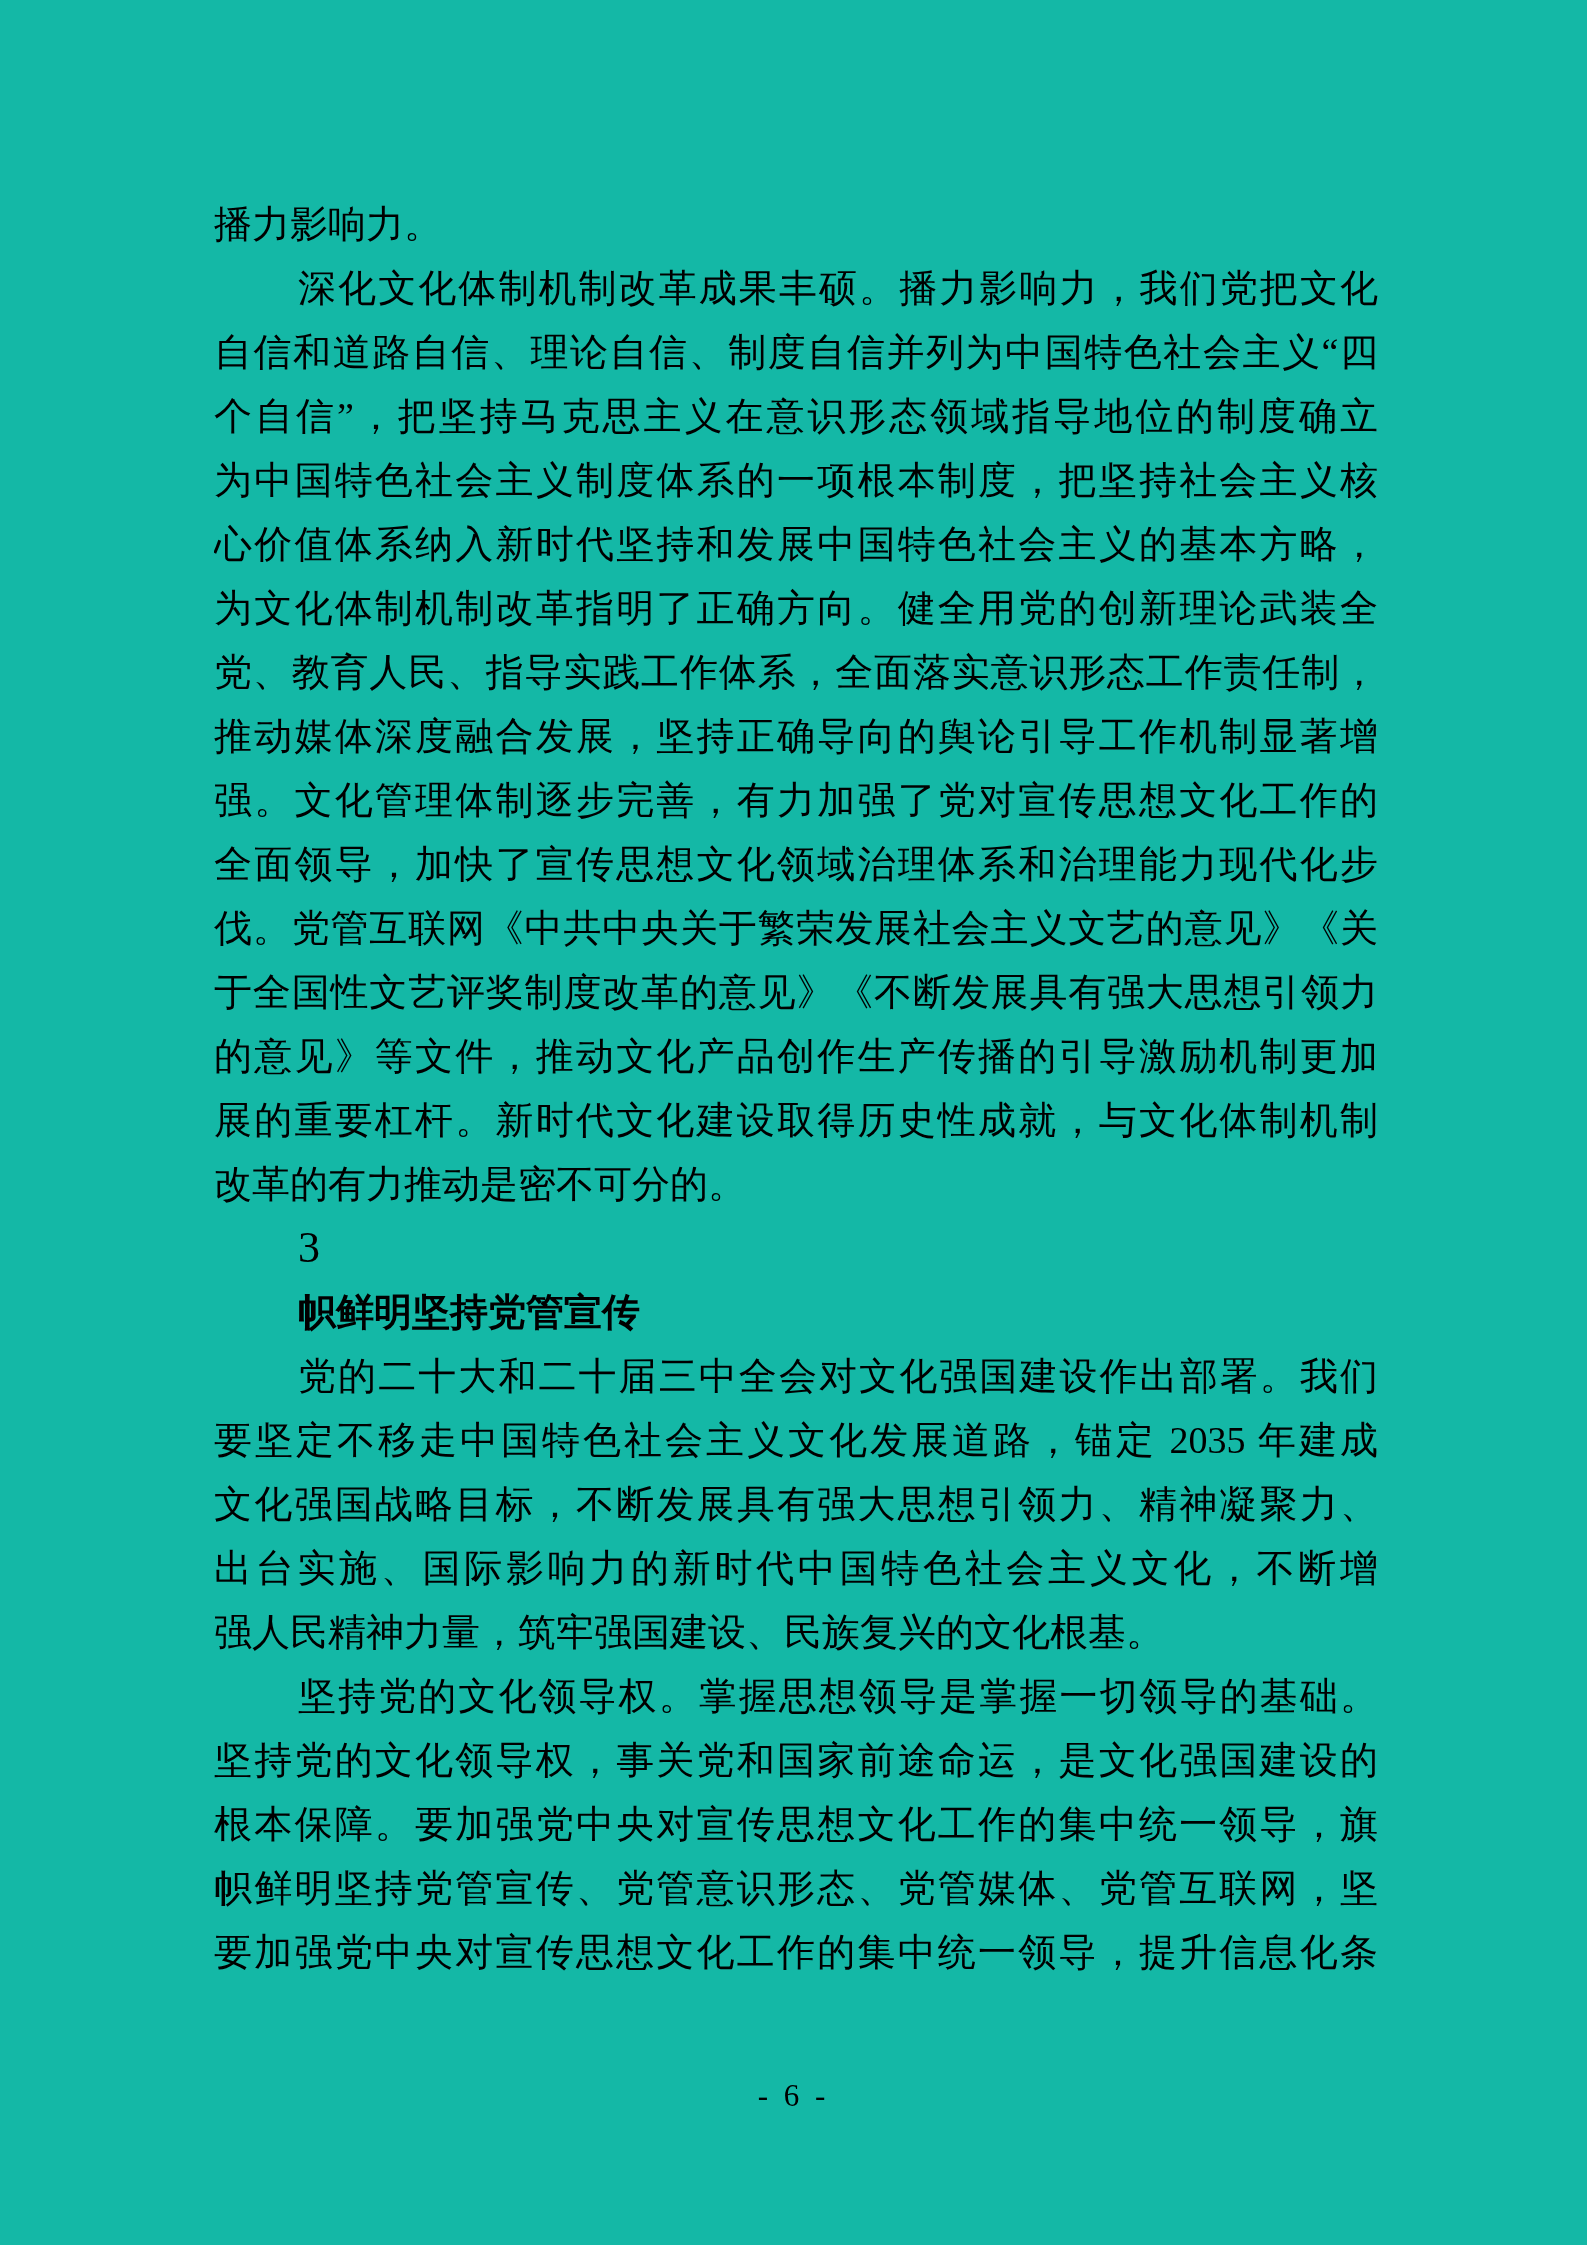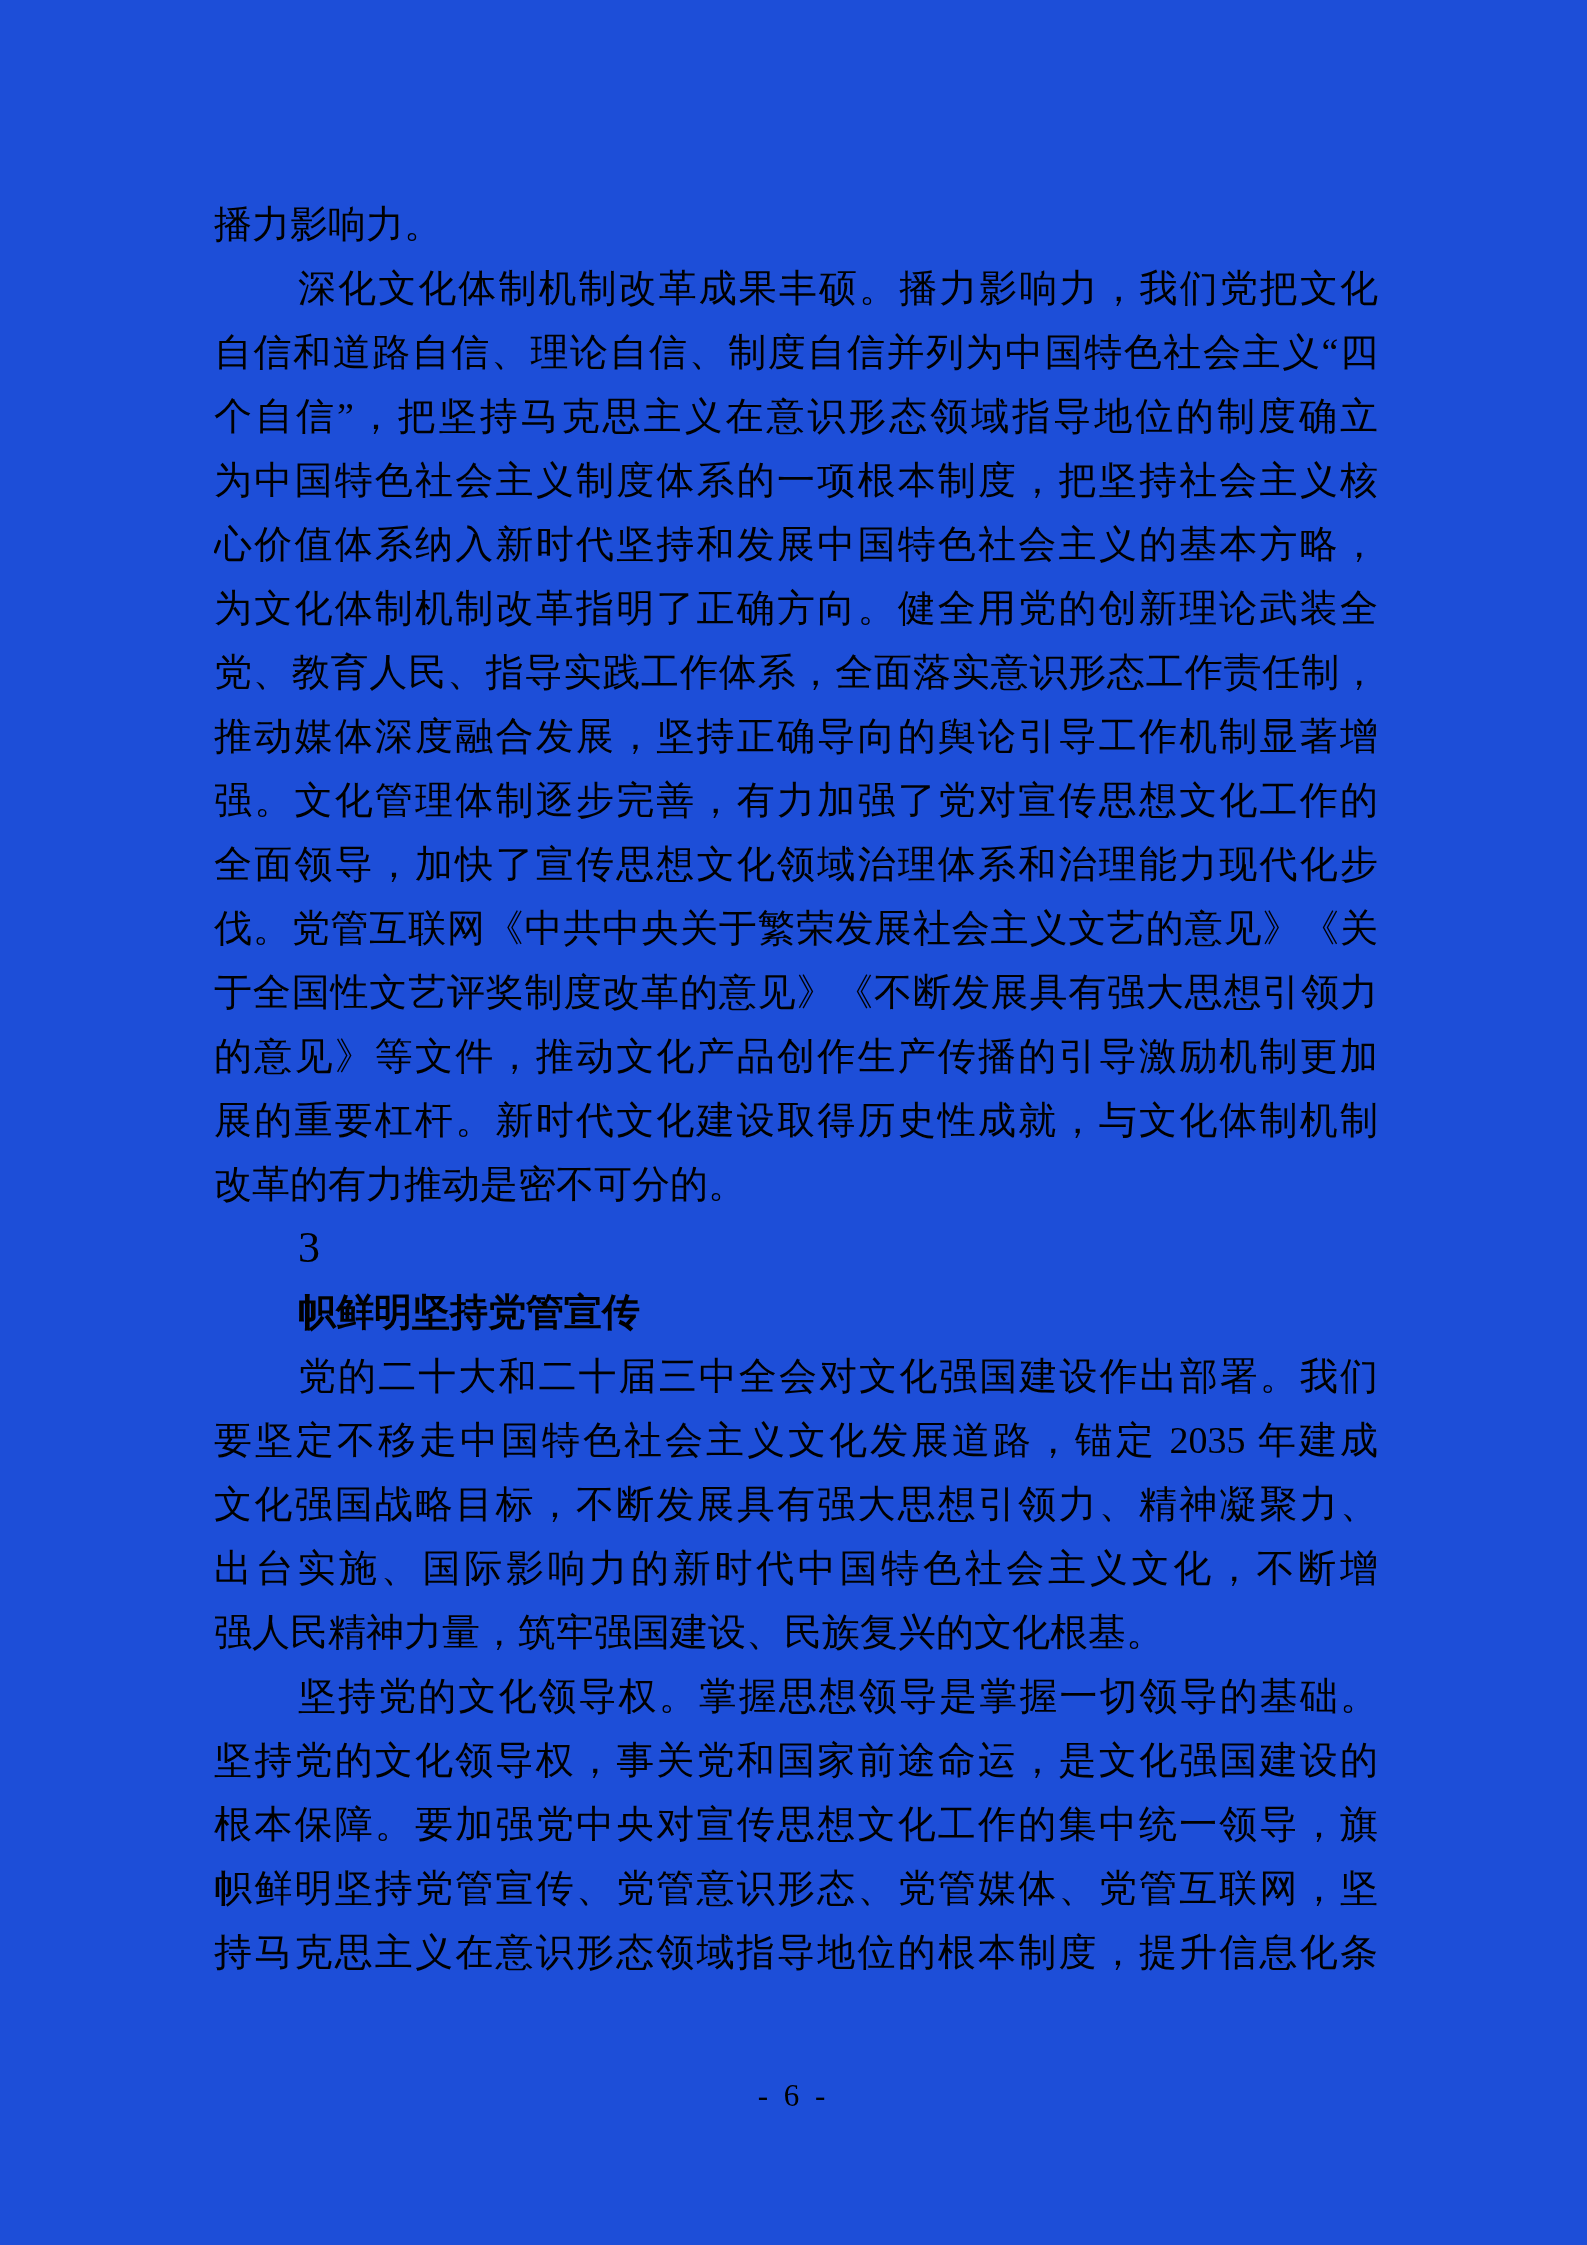--- a/index.html
+++ b/index.html
@@ -11,21 +11,21 @@
     width: 1587px;
     height: 2245px;
     background: #ffffff;
     color: #000000;
     font-family: "Liberation Serif", "DejaVu Serif", serif;
     overflow: hidden;
   }
   .page {
     position: absolute;
     inset: 0;
-    background: #1d4ed8;
+    background: #14b8a6;
   }
   .text-block {
     position: absolute;
     left: 214px;
     top: 192px;
     width: 1164px;
   }
   .line {
     height: 64px;
     line-height: 64px;
@@ -82,16 +82,16 @@
       <div class="line indent heading">帜鲜明坚持党管宣传</div>
       <div class="line justify indent">党的二十大和二十届三中全会对文化强国建设作出部署。我们</div>
       <div class="line justify">要坚定不移走中国特色社会主义文化发展道路，锚定 2035 年建成</div>
       <div class="line justify">文化强国战略目标，不断发展具有强大思想引领力、精神凝聚力、</div>
       <div class="line justify">出台实施、国际影响力的新时代中国特色社会主义文化，不断增</div>
       <div class="line">强人民精神力量，筑牢强国建设、民族复兴的文化根基。</div>
       <div class="line justify indent">坚持党的文化领导权。掌握思想领导是掌握一切领导的基础。</div>
       <div class="line justify">坚持党的文化领导权，事关党和国家前途命运，是文化强国建设的</div>
       <div class="line justify">根本保障。要加强党中央对宣传思想文化工作的集中统一领导，旗</div>
       <div class="line justify">帜鲜明坚持党管宣传、党管意识形态、党管媒体、党管互联网，坚</div>
-      <div class="line justify">持马克思主义在意识形态领域指导地位的根本制度，提升信息化条</div>
+      <div class="line justify">要加强党中央对宣传思想文化工作的集中统一领导，提升信息化条</div>
     </main>
   <footer class="page-number">- 6 -</footer>
 </div>
 
 </body></html>

